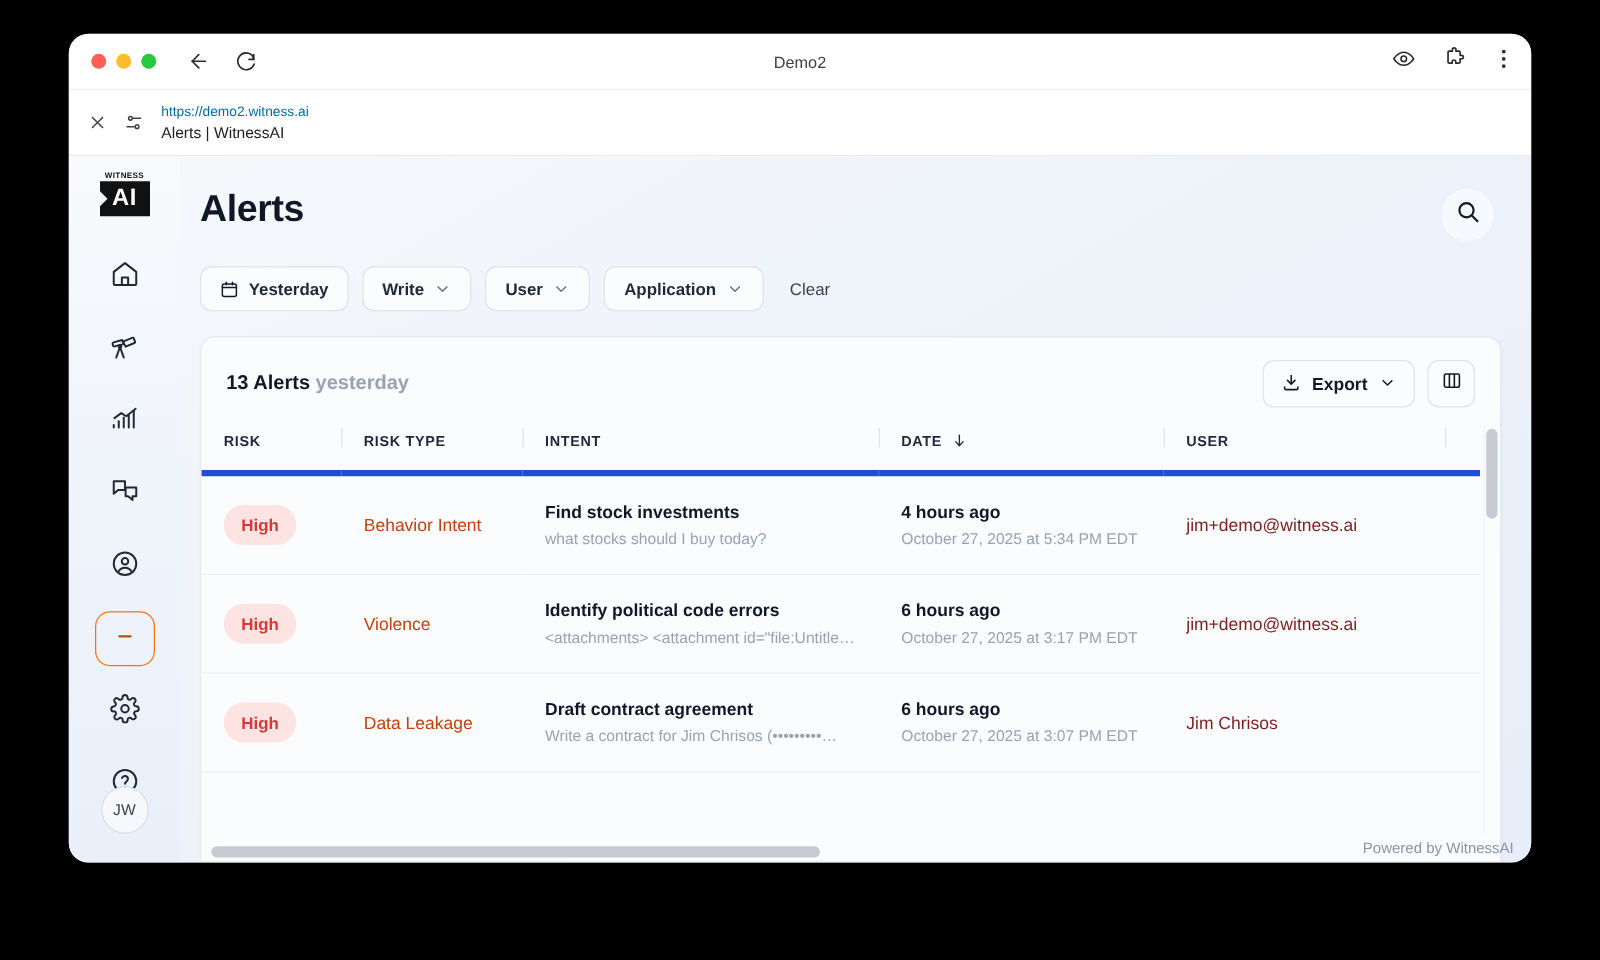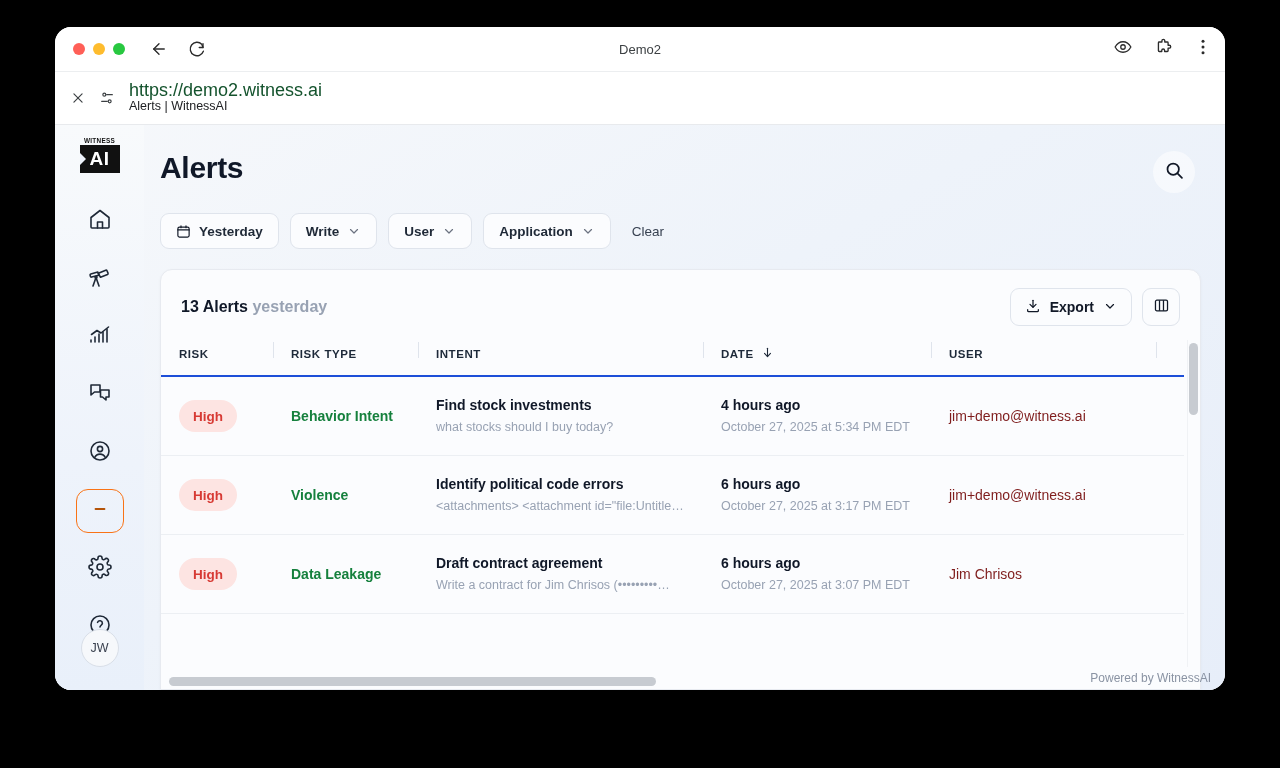--- a/index.html
+++ b/index.html
@@ -47,21 +47,21 @@
     color: #2b2b2b;
   }
   
   .urlstrip {
     height: 53px; background: #fff; border-bottom: 1px solid #e8eaed;
     display: flex; align-items: center; padding: 0 16px; gap: 14px;
   }
   .url-x { color: #3c4043; display: flex; align-items: center; }
   .url-icon { color: #3c4043; display: flex; align-items: center; }
   .url-texts { display: flex; flex-direction: column; gap: 1px; }
-  .url-line1 { font-size: 18px; color: #14532d; line-height: 15px; }
+  .url-line1 { font-size: 11px; color: #0369a1; line-height: 15px; }
   .url-line2 { font-size: 12.5px; color: #202124; line-height: 15px; }
 
   
   .app {
     position: relative;
     height: 565px;
     background: linear-gradient(150deg,#f6f8fb 0%, #eef3fa 45%, #e7eef9 100%);
     overflow: hidden;
     display: flex;
   }
@@ -176,41 +176,41 @@
   }
   
   .table-wrap { position: relative; flex: 1; min-height: 0; }
   .table-clip { position: absolute; inset: 0 16px 22px 0; overflow: hidden; }
   table { border-collapse: collapse; width: 1160px; table-layout: fixed; }
   thead th {
     text-align: left;
     font-size: 11.5px; font-weight: 700; letter-spacing: .55px;
     color: #1d2939; text-transform: uppercase;
     padding: 6px 0 14px 0;
-    border-bottom: 2px solid #1d4ed8;
+    border-bottom: 5px solid #1d4ed8;
     position: relative;
   }
   thead th .hwrap { display: flex; align-items: center; gap: 7px; padding-left: 18px; }
   thead th + th::before {
     content:""; position: absolute; left: 0; top: 2px;
     width: 1px; height: 16px; background: #dfe4ec;
   }
   tbody td {
     padding: 19px 0; border-bottom: 1px solid #eceff3;
     vertical-align: middle;
   }
   tbody td .cwrap { padding-left: 18px; }
   .pill {
     display: inline-flex; align-items: center; justify-content: center;
     min-width: 54px; height: 32px; padding: 0 14px;
     border-radius: 16px;
     background: #fde4e2; color: #d73a34;
     font-size: 13.5px; font-weight: 600;
   }
-  .risktype { font-size: 14px; color: #15803d; font-weight: 700; }
+  .risktype { font-size: 14px; color: #c2410c; font-weight: 400; }
   .t-primary { font-size: 14px; font-weight: 700; color: #101828; line-height: 19px; }
   .t-secondary {
     font-size: 12.5px; color: #98a2b3; line-height: 18px; margin-top: 3px;
     white-space: nowrap; overflow: hidden; text-overflow: ellipsis;
     max-width: 250px;
   }
   .d-primary { font-size: 14px; font-weight: 700; color: #101828; line-height: 19px; }
   .d-secondary { font-size: 12.5px; color: #98a2b3; line-height: 18px; margin-top: 3px; }
   .user-cell { font-size: 14px; color: #7f1d1d; }
   col.c-risk { width: 112px; }

